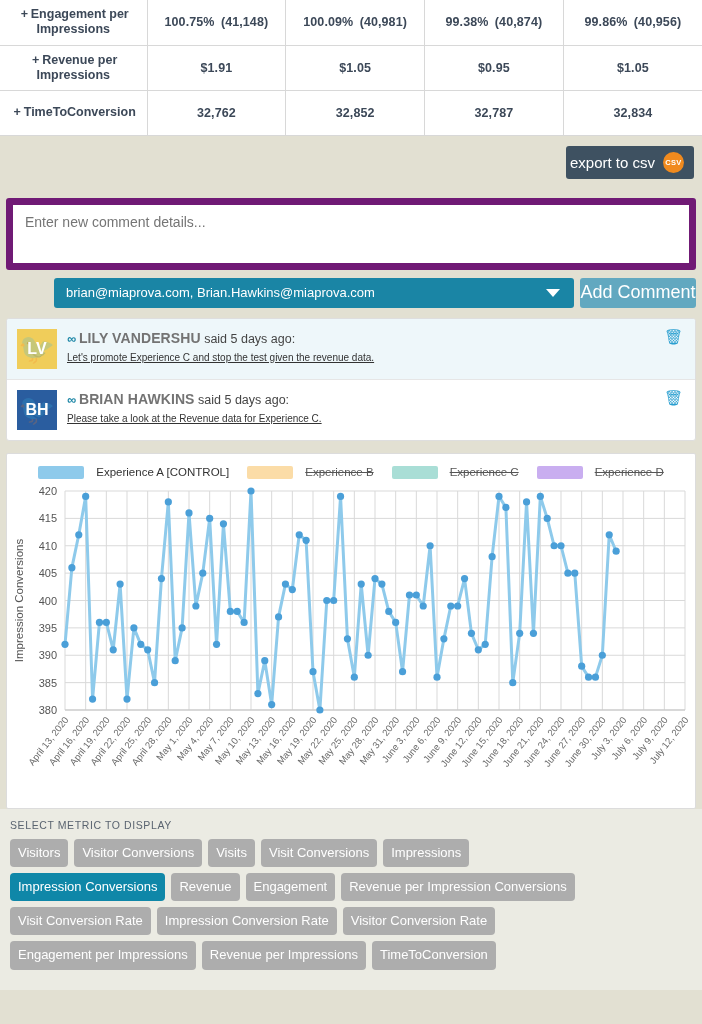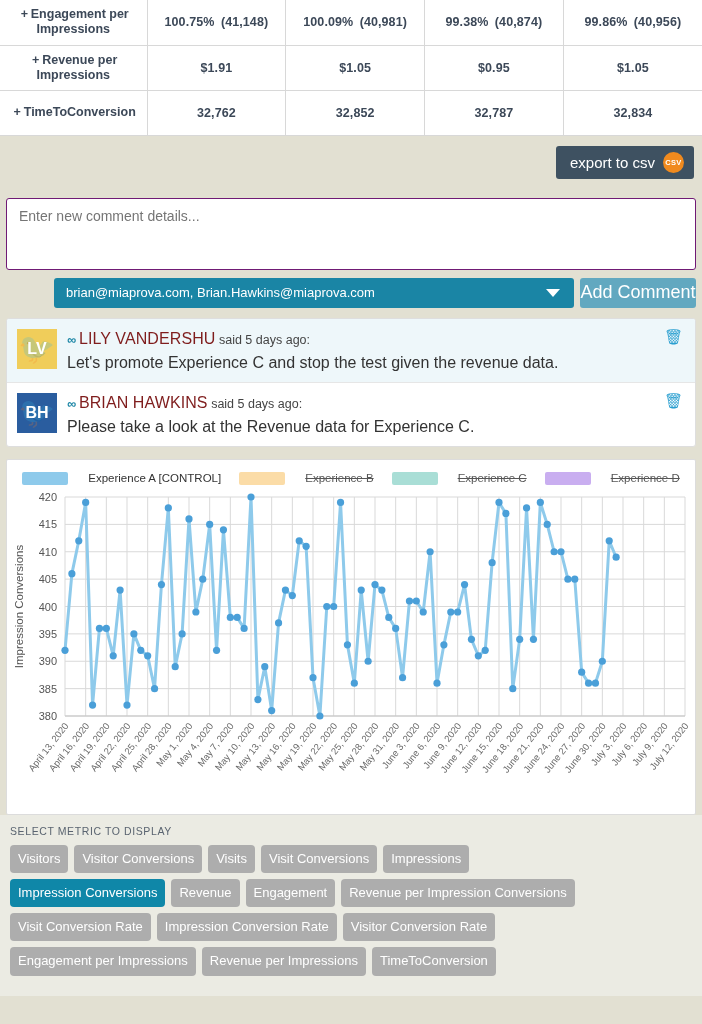--- a/index.html
+++ b/index.html
@@ -42,36 +42,36 @@
   td.rowhead .lbl { display: inline; }
   .cellpct { letter-spacing: .1px; }
 
   
   .export-band { height: 62px; position: relative; }
   .export-btn {
     position: absolute; right: 8px; top: 10px;
     background: #3e5161; color: #fff;
     border-radius: 3px;
     height: 33px; display: flex; align-items: center; gap: 8px;
-    padding: 0 10px 0 14px;
+    padding: 0 10px 0 4px;
     font-size: 15px; cursor: pointer; margin-left: 28px;
   }
   .csv-badge {
     width: 21px; height: 21px; border-radius: 50%;
     background: #f08a1e; color: #fff;
     font-size: 7.5px; font-weight: bold;
     display: flex; align-items: center; justify-content: center;
     letter-spacing: .3px;
   }
 
   
   .composer { padding: 0 6px; }
   .comment-box {
     width: 690px; height: 72px;
-    border: 1px solid #701a75; border-radius: 3px;
+    border: 7px solid #701a75; border-radius: 3px;
     background: #fff; padding: 9px 12px;
     font-size: 14px; color: #8b8b8b;
     font-family: "Liberation Sans", sans-serif;
     resize: none; outline: none; display: block;
   }
   .composer-row { display: flex; gap: 6px; margin-top: 8px; width: 690px; padding-left: 48px; }
   .recipient-select {
     flex: 1; height: 30px; background: #1a85a5; color: #fff;
     border-radius: 3px; display: flex; align-items: center;
     padding: 0 12px; font-size: 13px; cursor: pointer; position: relative;
@@ -103,33 +103,33 @@
   }
   .avatar .wing {
     position: absolute; inset: 0; opacity: .22;
     display: flex; align-items: center; justify-content: center;
     font-size: 30px; line-height: 1; pointer-events: none;
   }
   .avatar .initials { position: relative; z-index: 2; }
   .c-body { flex: 1; padding-top: 1px; }
   .c-head { font-size: 12.5px; color: #444; }
   .c-head .inf { color: #1a85a5; font-weight: bold; margin-right: 3px; }
-  .c-head .who { color: #7f1d1d; font-weight: normal; font-size: 16px; letter-spacing: .1px;}
-  .c-text { font-size: 16px; color: #333; margin-top: 6px; }
+  .c-head .who { color: #737373; font-weight: bold; font-size: 14px; letter-spacing: .1px;}
+  .c-text { font-size: 10px; color: #333; margin-top: 6px; text-decoration: underline; }
   .trash {
     position: absolute; right: 12px; top: 10px;
     color: #2a9fd0; font-size: 15px; cursor: pointer; line-height: 1;
   }
 
   
   .chart-card { background: #fff; width: 690px; margin: 12px 6px 0 6px;
                 border: 1px solid #dcdcdc; border-radius: 2px; }
   .chart-legend { display: flex; justify-content: center; gap: 18px;
                   padding: 12px 0 4px 0; font-size: 11.5px; color: #333; }
-  .legend-item { display: flex; align-items: center; gap: 20px; cursor: pointer; }
+  .legend-item { display: flex; align-items: center; gap: 12px; cursor: pointer; }
   .legend-swatch { width: 46px; height: 13px; border-radius: 2px; }
   .legend-item.off .legend-label { text-decoration: line-through; color: #555; }
   .plot-holder { position: relative; width: 688px; height: 325px; }
   .plot-holder svg { display: block; }
 
   
   .selector { background: #ebebe3; padding: 10px 10px 14px 10px; width: 702px; }
   .selector-title { font-size: 10.5px; color: #5a6470; letter-spacing: .6px;
                     font-weight: normal; margin-bottom: 8px; }
   .chip-row { display: flex; flex-wrap: wrap; gap: 6px; margin-bottom: 6px; }

